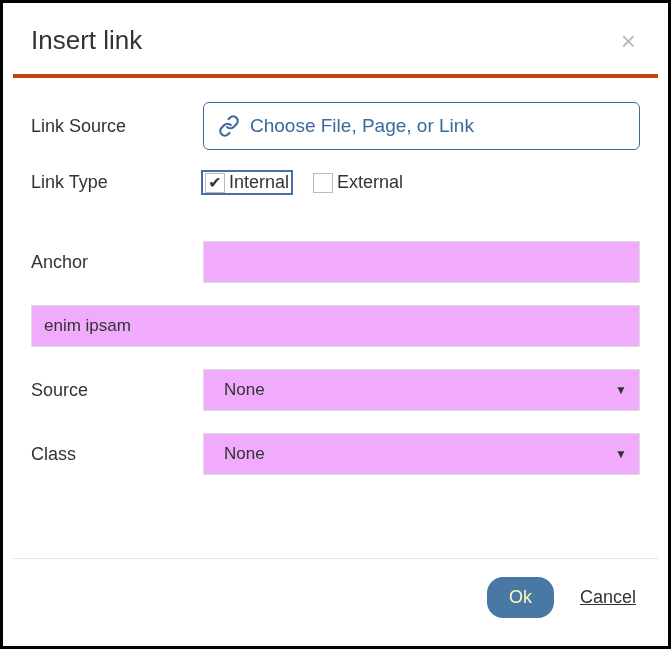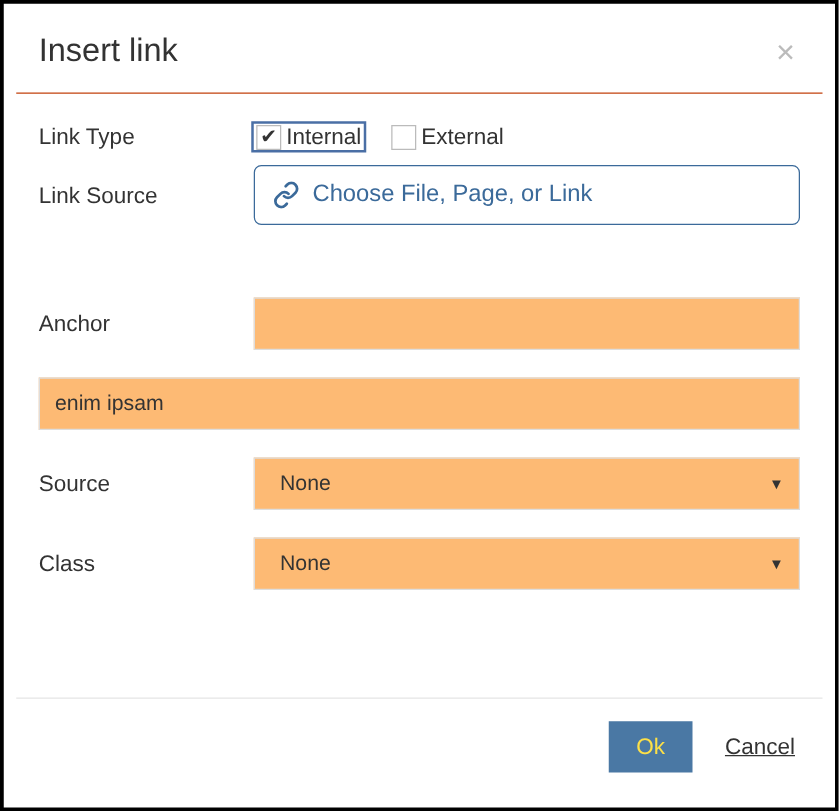--- a/index.html
+++ b/index.html
@@ -20,21 +20,21 @@
   .dialog {
     width: 100%;
     height: 100%;
     position: relative;
   }
   .header {
     display: flex;
     align-items: center;
     justify-content: space-between;
     padding: 12px 18px 18px 18px;
-    border-bottom: 1px solid #c2410c;
+    border-bottom: 4px solid #c2410c;
   }
   .title {
     font-size: 26px;
     font-weight: 400;
     color: #333;
   }
   .close {
     font-size: 26px;
     color: #bbb;
     cursor: pointer;
@@ -102,21 +102,21 @@
     cursor: pointer;
   }
   .link-icon svg { display: block; }
   .gap-block {
     height: 36px;
   }
   .text-input, .select-input {
     width: 100%;
     height: 42px;
     border: 1px solid #ddd;
-    background: #fdba74;
+    background: #f0abfc;
     font-size: 17px;
     color: #333;
     padding: 0 12px;
     font-family: inherit;
   }
   .select-input {
     display: flex;
     align-items: center;
     justify-content: space-between;
     cursor: pointer;
@@ -131,23 +131,23 @@
     left: 0; right: 0; bottom: 0;
     border-top: 1px solid #e5e5e5;
     padding: 18px;
     display: flex;
     justify-content: flex-end;
     align-items: center;
     gap: 22px;
   }
   .btn-primary {
     background: #4a78a4;
-    color: #fde047;
+    color: #fef9c3;
     border: none;
-    border-radius: 0;
+    border-radius: 16px;
     padding: 10px 22px;
     font-size: 18px;
     cursor: pointer;
   }
   .btn-cancel {
     background: none;
     border: none;
     color: #333;
     font-size: 18px;
     cursor: pointer;
@@ -160,52 +160,52 @@
 
 <div class="wrap">
   <div class="dialog">
 
     <div class="header">
       <div class="title">Insert link</div>
       <div class="close">×</div>
     </div>
 
     <div class="body">
+
+      <div class="row">
+        <div class="label">Link Source</div>
+        <div class="field">
+          <div class="source-btn">
+            <span class="link-icon">
+              <svg width="22" height="22" viewBox="0 0 24 24" fill="none" stroke="#3b6a9a" stroke-width="2.4" stroke-linecap="round" stroke-linejoin="round">
+                <path d="M10 13a5 5 0 0 0 7.07 0l3-3a5 5 0 0 0-7.07-7.07l-1.5 1.5"></path>
+                <path d="M14 11a5 5 0 0 0-7.07 0l-3 3a5 5 0 0 0 7.07 7.07l1.5-1.5"></path>
+              </svg>
+            </span>
+            <span>Choose File, Page, or Link</span>
+          </div>
+        </div>
+      </div>
 
       <div class="row tight">
         <div class="label">Link Type</div>
         <div class="field checks">
           <label class="check focused">
             <span class="cbox">
                 <span>✔</span>
               </span>
             <span>Internal</span>
           </label>
           <label class="check">
             <span class="cbox"></span>
             <span>External</span>
           </label>
         </div>
       </div>
 
-      <div class="row">
-        <div class="label">Link Source</div>
-        <div class="field">
-          <div class="source-btn">
-            <span class="link-icon">
-              <svg width="22" height="22" viewBox="0 0 24 24" fill="none" stroke="#3b6a9a" stroke-width="2.4" stroke-linecap="round" stroke-linejoin="round">
-                <path d="M10 13a5 5 0 0 0 7.07 0l3-3a5 5 0 0 0-7.07-7.07l-1.5 1.5"></path>
-                <path d="M14 11a5 5 0 0 0-7.07 0l-3 3a5 5 0 0 0 7.07 7.07l1.5-1.5"></path>
-              </svg>
-            </span>
-            <span>Choose File, Page, or Link</span>
-          </div>
-        </div>
-      </div>
-
       <div class="gap-block"></div>
 
       <div class="row">
         <div class="label">Anchor</div>
         <div class="field">
           <input class="text-input" type="text" value="" style="">
         </div>
       </div>
 
       <div class="row">

